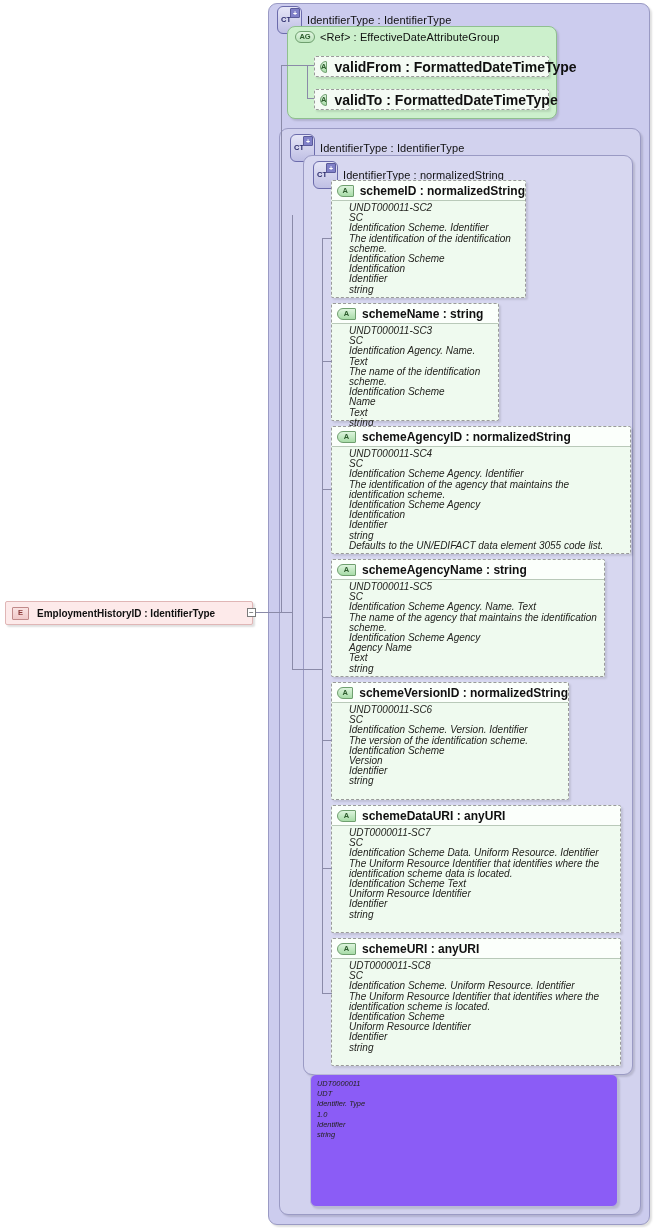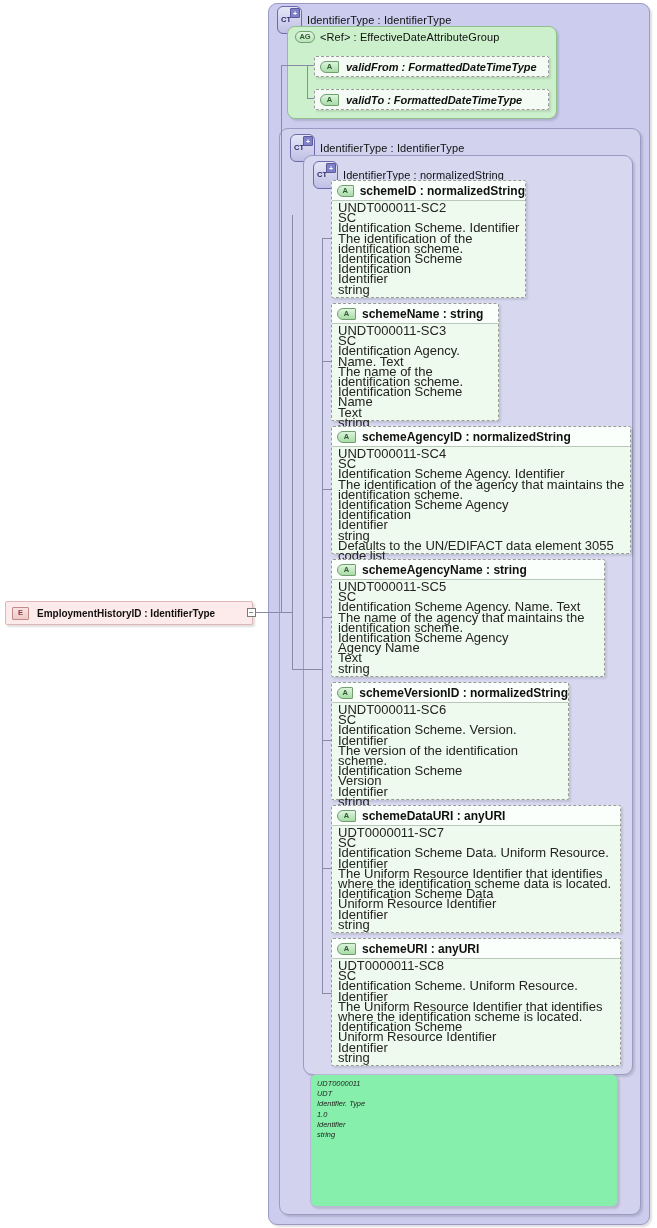--- a/index.html
+++ b/index.html
@@ -69,52 +69,52 @@
     position:absolute;background:#effaef;
     border:1px dashed #9a9a9a;border-radius:2px;
     box-shadow:2px 2px 2px rgba(0,0,0,0.10);
   }
   .attr .attr-hd{
     position:relative;height:19px;display:flex;align-items:center;gap:6px;
     padding-left:5px;background:#fbfffb;border-bottom:1px solid #b9c9b9;
   }
   .attr .attr-hd .nm{font-size:12px;font-weight:bold;color:#101010;white-space:nowrap;}
   .attr .doc{
-    padding:2px 4px 3px 6px;font-size:13px;line-height:10.2px;
+    padding:2px 4px 3px 17px;font-style:italic;font-size:10px;line-height:10.2px;
     color:#23231f;
   }
   .attr .doc div{white-space:normal;}
 
   
   .chip{
     position:absolute;background:#f4fbf4;border:1px dashed #9a9a9a;border-radius:2px;
     box-shadow:2px 2px 2px rgba(0,0,0,0.10);
     display:flex;align-items:center;gap:7px;padding-left:5px;
   }
-  .chip .nm{font-size:11px;font-weight:bold;color:#101010;white-space:nowrap;font-style:italic;}
+  .chip .nm{font-size:14px;font-weight:bold;color:#101010;white-space:nowrap;}
 
   
   .elem{
     position:absolute;background:#fdeaea;border:1px solid #e0b6b6;border-radius:2px;
     box-shadow:2px 2px 2px rgba(0,0,0,0.13);
     display:flex;align-items:center;gap:8px;padding-left:6px;
   }
   .elem .nm{font-size:10px;font-weight:bold;color:#101010;white-space:nowrap;}
 
   
   .toggle{
     position:absolute;width:9px;height:9px;background:#ffffff;
     border:1px solid #7a7a7a;box-sizing:border-box;
     display:flex;align-items:center;justify-content:center;
     font-size:8px;line-height:7px;color:#333;font-family:"Liberation Mono",monospace;
   }
 
   
   .typedoc{
-    position:absolute;background:#86efac;border:1px solid #b9b9d6;border-radius:6px;
+    position:absolute;background:#8b5cf6;border:1px solid #b9b9d6;border-radius:6px;
     box-shadow:2px 2px 2px rgba(0,0,0,0.12);
   }
   .typedoc .inner{padding:4px 6px 5px 6px;font-style:italic;font-size:7.4px;
                   line-height:10.2px;color:#23231f;}
 
   
   .ln{position:absolute;background:#8a8aa8;}
   .lnh{height:1px;}
   .lnv{width:1px;}
 </style>
@@ -263,21 +263,21 @@
   <div class="attr" style="left:331px;top:805px;width:288px;height:126px;">
     <div class="attr-hd">
       <span class="ico ico-a">A</span>
       <span class="nm">schemeDataURI : anyURI</span>
     </div>
     <div class="doc">
       <div>UDT0000011-SC7</div>
       <div>SC</div>
       <div>Identification Scheme Data. Uniform Resource. Identifier</div>
       <div>The Uniform Resource Identifier that identifies where the identification scheme data is located.</div>
-      <div>Identification Scheme Data</div>
+      <div>Identification Scheme Text</div>
       <div>Uniform Resource Identifier</div>
       <div>Identifier</div>
       <div>string</div>
     </div>
   </div>
 
   <div class="attr" style="left:331px;top:938px;width:288px;height:126px;">
     <div class="attr-hd">
       <span class="ico ico-a">A</span>
       <span class="nm">schemeURI : anyURI</span>

